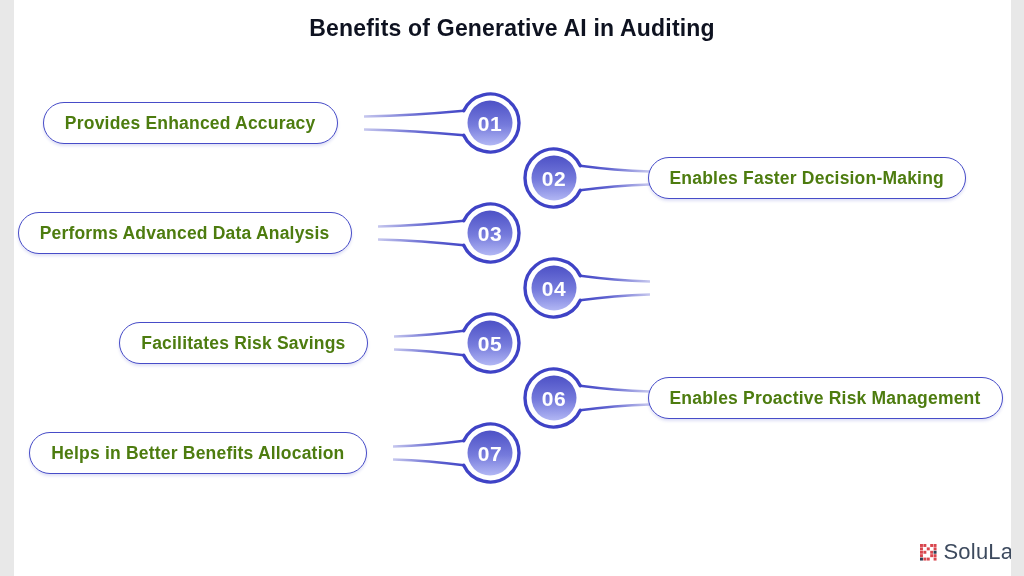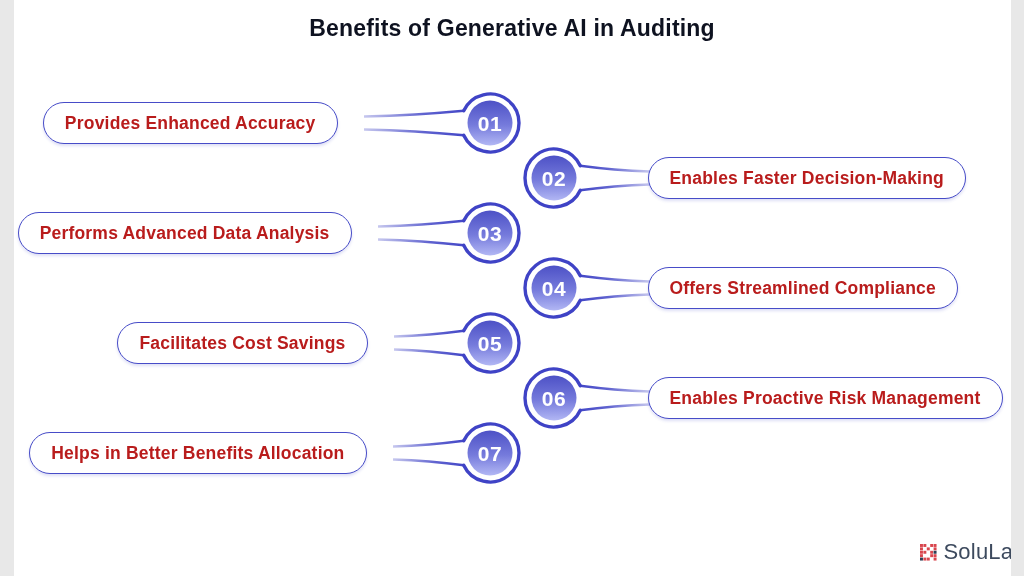--- a/index.html
+++ b/index.html
@@ -22,21 +22,21 @@
   .pill{
     position:absolute;
     height:42px;
     display:inline-flex;align-items:center;
     padding:0 21px;
     background:#ffffff;
     border:1.5px solid #474cc8;
     border-radius:22px;
     box-shadow:0 2px 3px rgba(70,75,200,.18);
     font-size:17.5px;font-weight:700;
-    color:#b91c1c;
+    color:#4d7c0f;
     white-space:nowrap;
     letter-spacing:.2px;
     z-index:3;
   }
   .node{position:absolute;width:72px;height:72px;z-index:2;}
   .conn{position:absolute;height:72px;z-index:1;}
   .num{
     font-family:"Liberation Sans", sans-serif;
     font-size:21px;font-weight:700;
     letter-spacing:.5px;
@@ -114,23 +114,22 @@
 
   <svg class="node" style="left:504px;top:252px" viewBox="0 0 72 72">
     <path d="M 62.28 48.26 A 29 29 0 1 1 62.28 23.74" fill="none" stroke="#3f43c6" stroke-width="3.4" stroke-linecap="round"></path>
     <circle cx="36" cy="36" r="22.5" fill="url(#ballGrad)"></circle>
     <text class="num" x="36" y="43.5" text-anchor="middle">04</text>
   </svg>
   <svg class="conn" style="left:566px;top:252px;width:70px" viewBox="0 0 100 72" preserveAspectRatio="none">
     <path d="M0,23.7 C30,26.5 60,28.5 100,29.5" fill="none" stroke="url(#fadeR)" stroke-width="2.6" vector-effect="non-scaling-stroke"></path>
     <path d="M0,48.3 C30,45.5 60,43.5 100,42.5" fill="none" stroke="url(#fadeR)" stroke-width="2.6" vector-effect="non-scaling-stroke"></path>
   </svg>
-  <div class="pill" style="left:634px;top:267px">Offers Streamlined Compliance</div>
 
-  <div class="pill" style="right:643px;top:322px">Facilitates Cost Savings</div>
+  <div class="pill" style="right:643px;top:322px">Facilitates Risk Savings</div>
   <svg class="conn" style="left:380px;top:307px;width:70px" viewBox="0 0 100 72" preserveAspectRatio="none">
     <path d="M100,23.7 C70,26.5 40,28.5 0,29.5" fill="none" stroke="url(#fadeL)" stroke-width="2.6" vector-effect="non-scaling-stroke"></path>
     <path d="M100,48.3 C70,45.5 40,43.5 0,42.5" fill="none" stroke="url(#fadeL)" stroke-width="2.6" vector-effect="non-scaling-stroke"></path>
   </svg>
   <svg class="node" style="left:440px;top:307px" viewBox="0 0 72 72">
     <path d="M 9.72 23.74 A 29 29 0 1 1 9.72 48.26" fill="none" stroke="#3f43c6" stroke-width="3.4" stroke-linecap="round"></path>
     <circle cx="36" cy="36" r="22.5" fill="url(#ballGrad)"></circle>
     <text class="num" x="36" y="43.5" text-anchor="middle">05</text>
   </svg>
 

